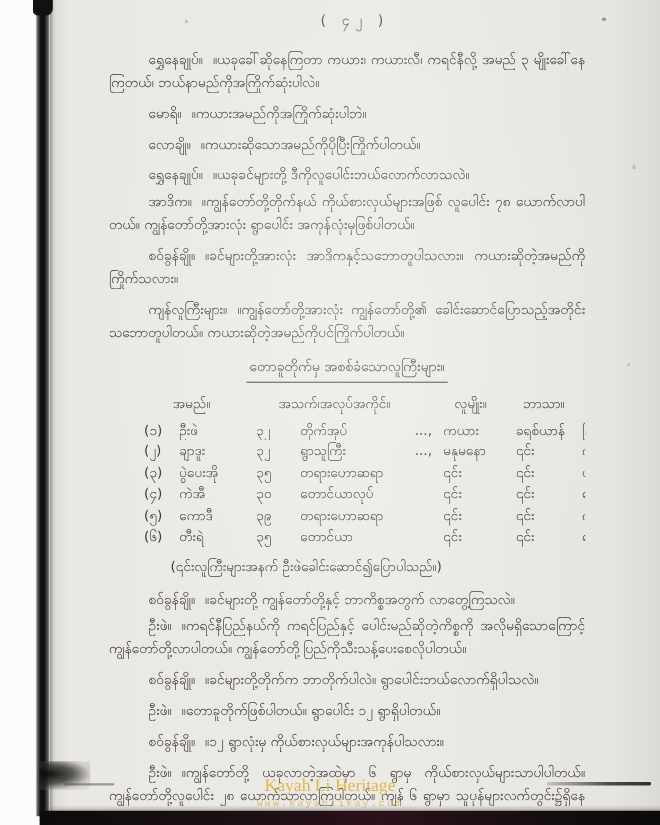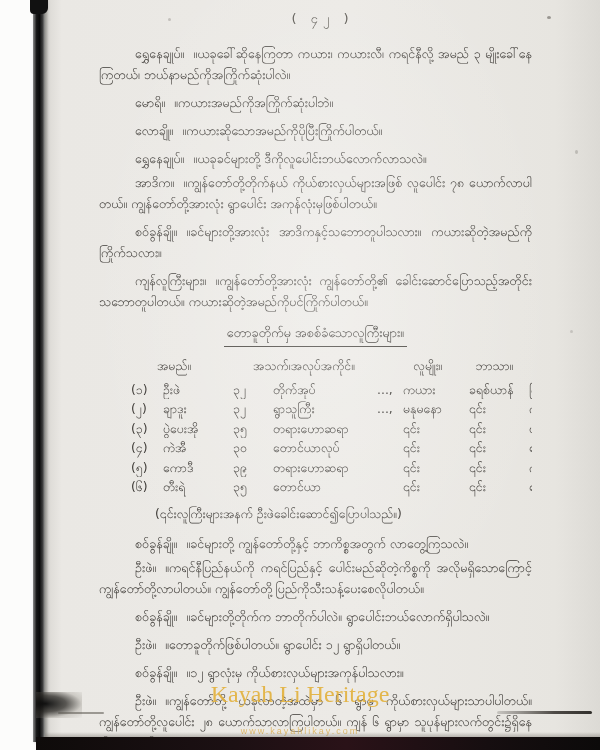--- a/index.html
+++ b/index.html
@@ -43,22 +43,22 @@
   .c-res{flex:1;}
   .h-name{width:102px;padding-left:26px;}
   .h-age{width:40px;}
   .h-occ{width:130px;}
   .h-race{width:66px;}
   .h-rel{width:60px;}
   .h-res{flex:1;}
   .note-line{margin:6px 0 9px 56px;font-size:12.4px;color:#3a3733;}
   
   .watermark{position:absolute;left:0;right:0;bottom:14px;text-align:center;pointer-events:none;}
-  .wm-title{font-family:"Liberation Serif","DejaVu Serif",serif;font-size:24px;color:#e3b23e;opacity:.92;}
-  .wm-url{font-family:Liberation Sans, sans-serif;font-size:9px;letter-spacing:2px;color:#ddb258;opacity:.85;margin-top:18px;}
+  .wm-title{font-family:"Liberation Serif","DejaVu Serif",serif;font-size:16px;color:#e3b23e;opacity:.92;}
+  .wm-url{font-family:Liberation Mono, monospace;font-size:9px;letter-spacing:2px;color:#ddb258;opacity:.85;margin-top:2px;}
   
   .bottom-bar{position:absolute;left:36px;right:0;bottom:0;height:13px;
     background:linear-gradient(to right,#0e0b0a 0%,#1c1013 35%,#2a1218 55%,#160e10 80%,#0c0a0a 100%);}
   .bottom-edge-shade{position:absolute;left:45px;right:0;bottom:13px;height:5px;
     background:linear-gradient(to bottom,rgba(120,115,108,0),rgba(120,115,108,.45));}
   
   .dash-right{position:absolute;right:8px;top:711px;width:95px;height:3px;background:linear-gradient(to right,rgba(70,65,60,.2),rgba(40,36,32,.8) 60%,rgba(30,28,25,.9));border-radius:2px;}
   .speck{position:absolute;background:rgba(90,86,80,.55);border-radius:50%;}
   .speck1{left:547px;top:16px;width:4px;height:3px;}
   .speck2{left:168px;top:18px;width:3px;height:3px;opacity:.5;}

